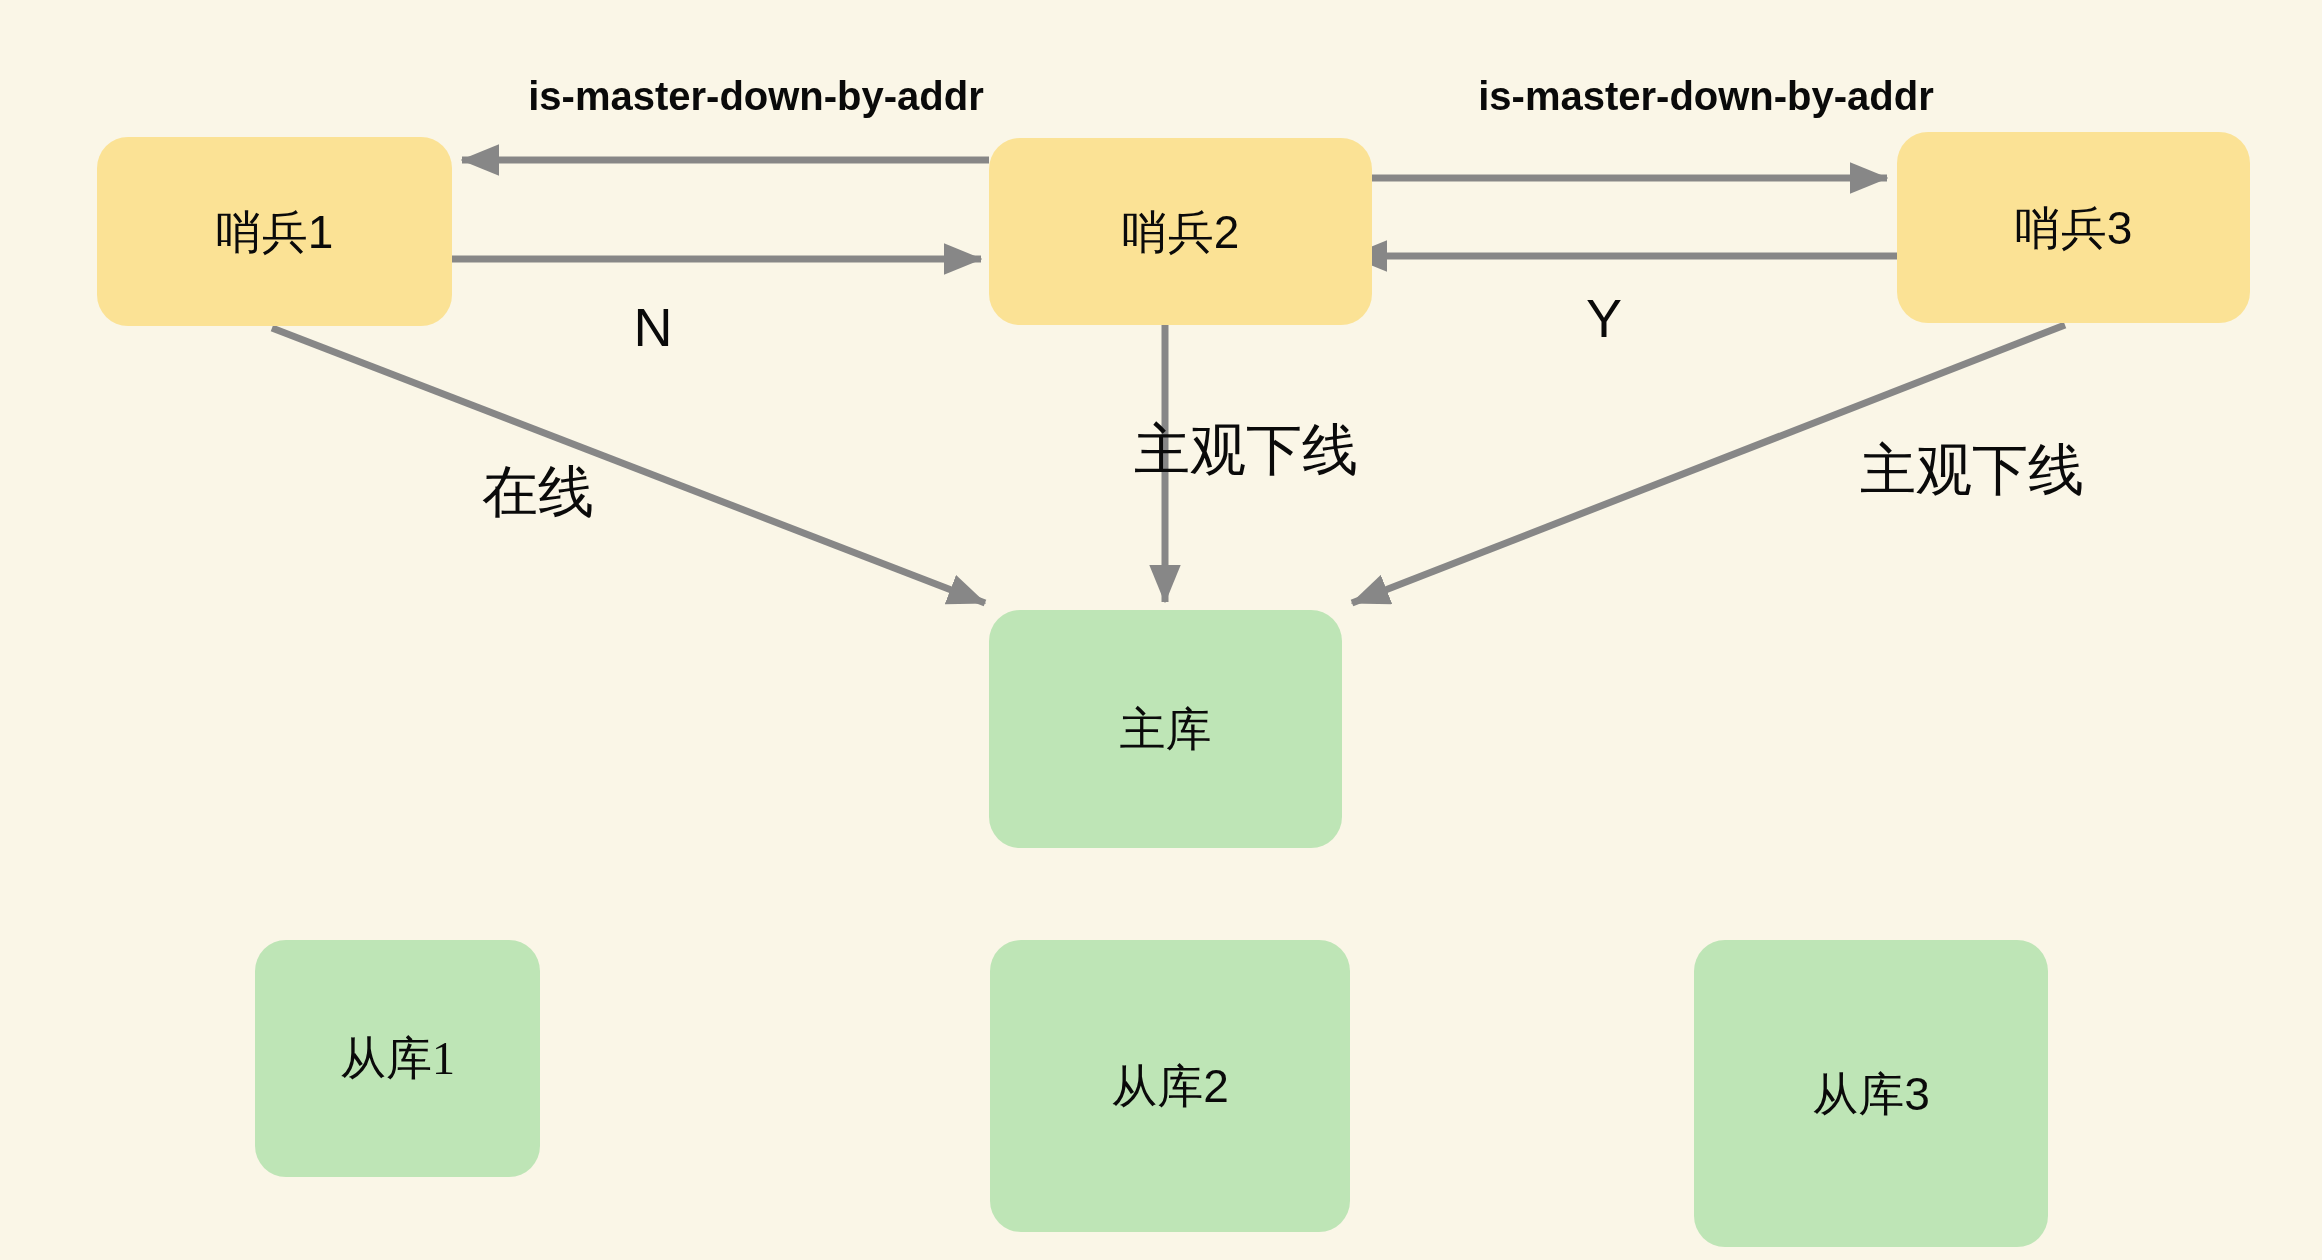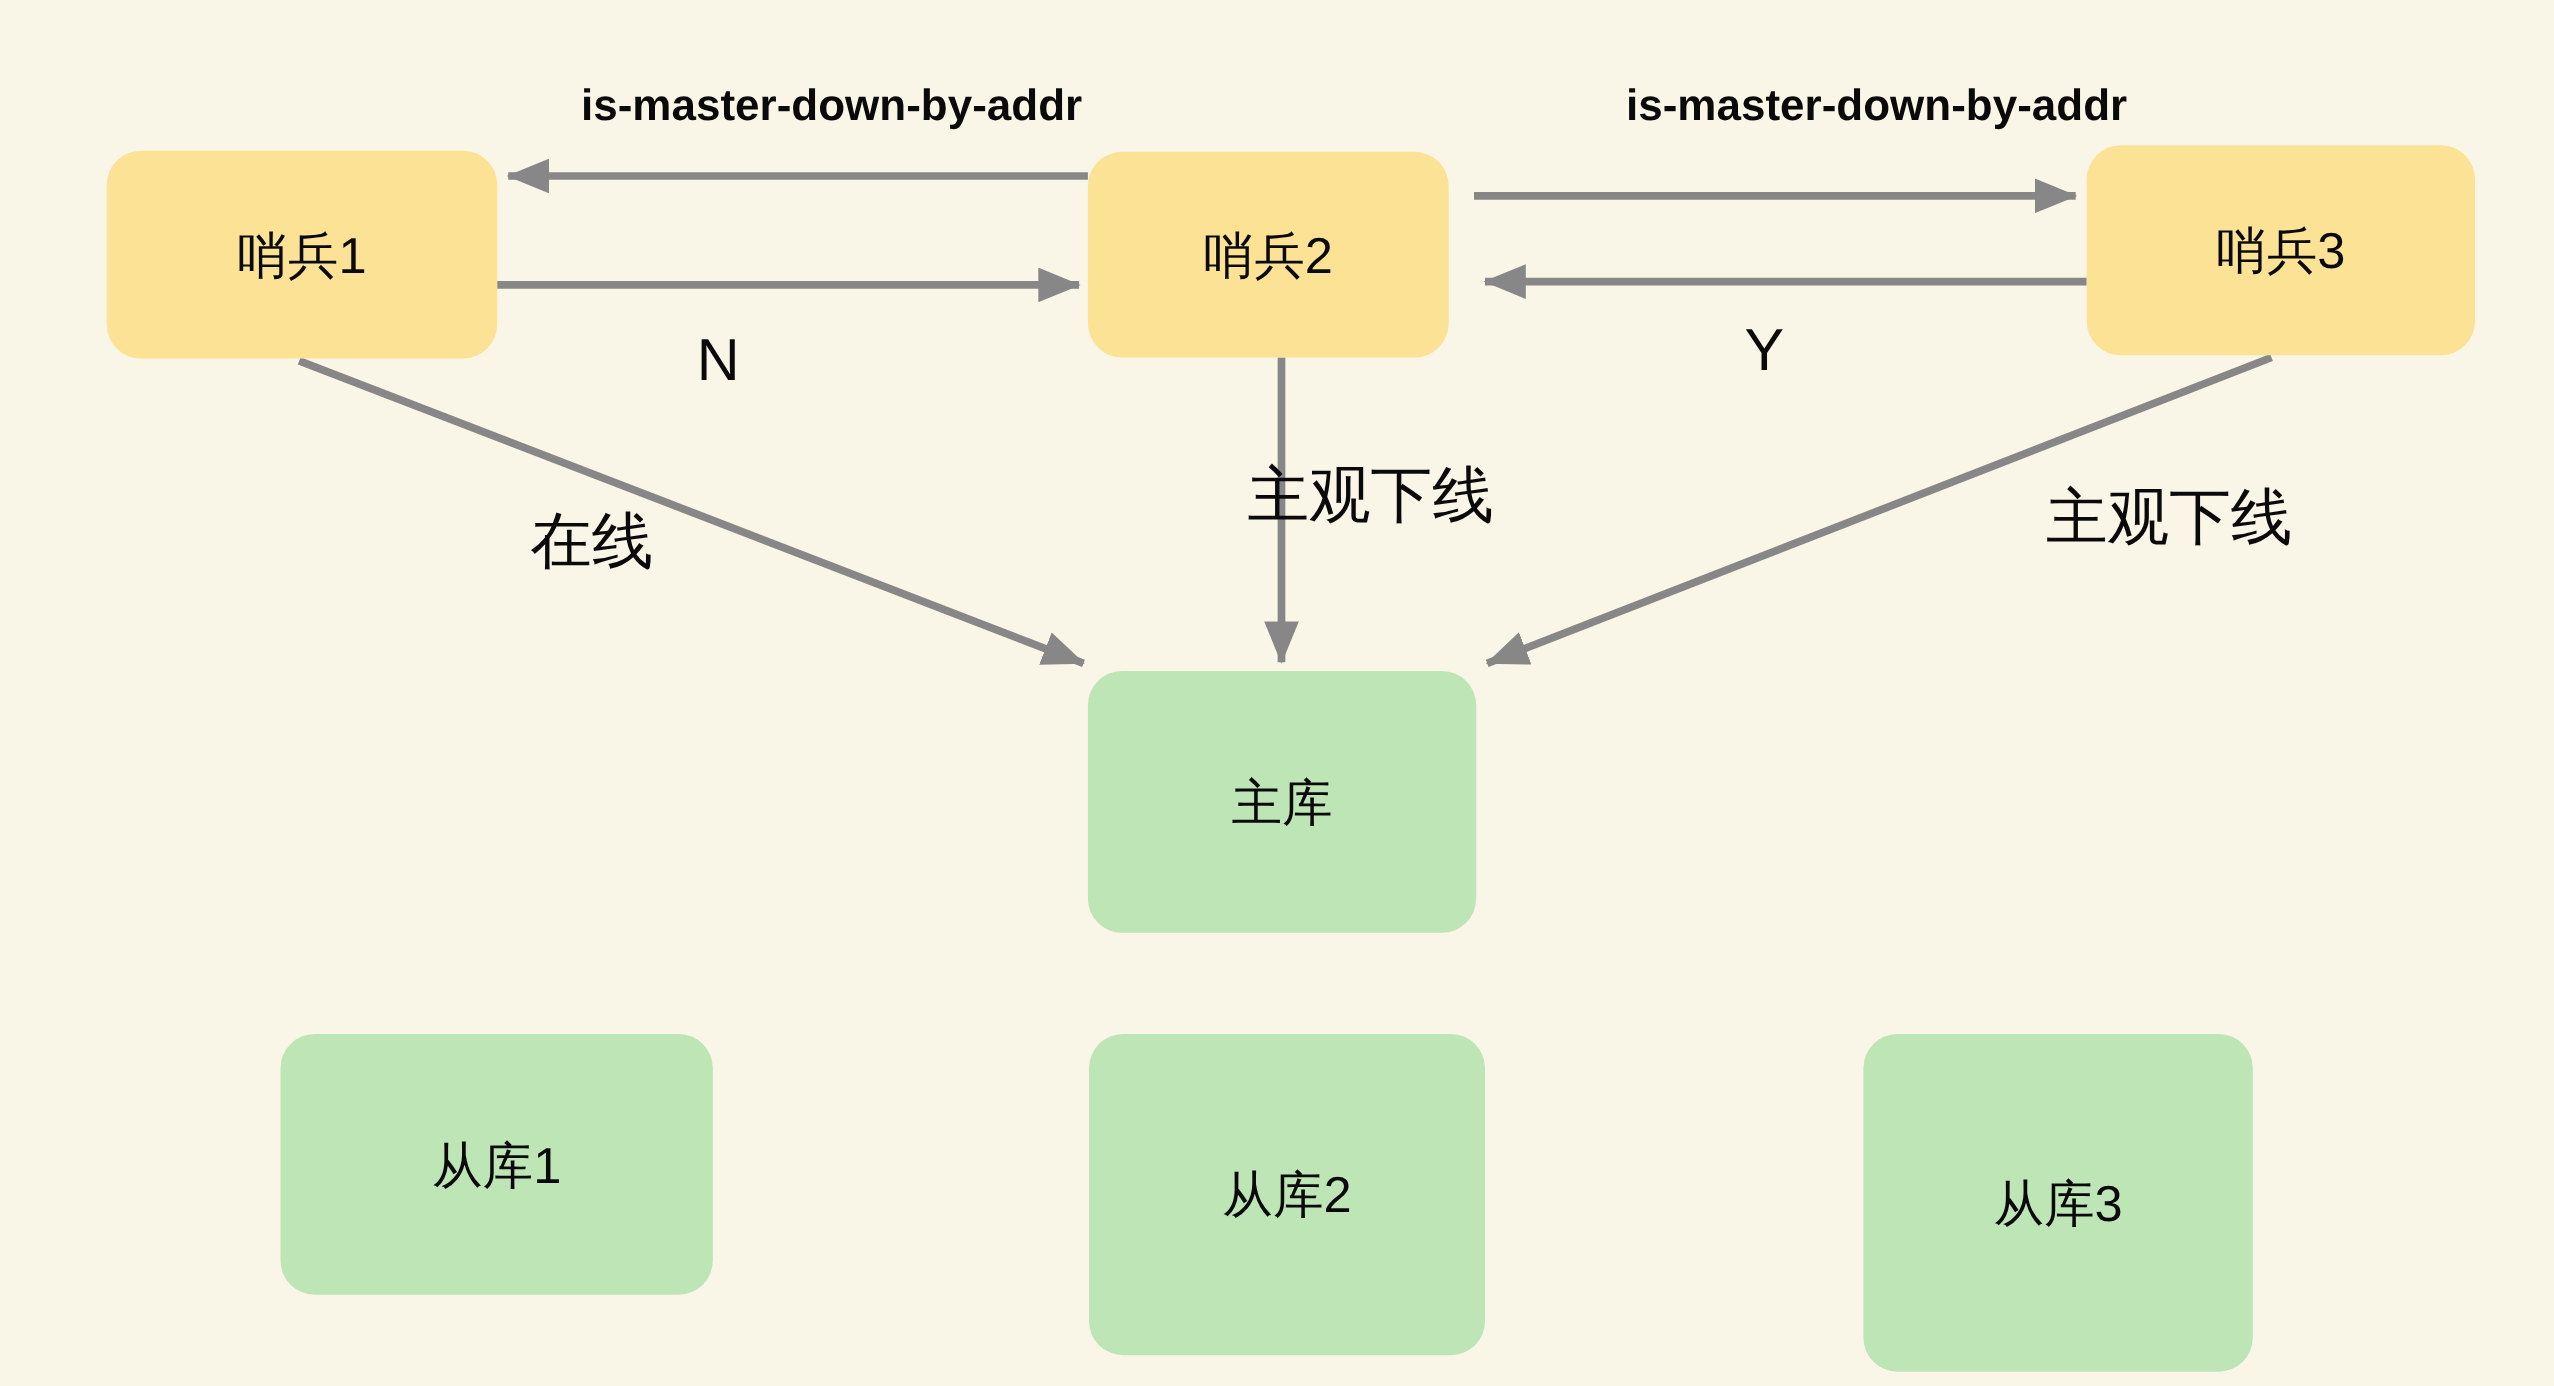--- a/index.html
+++ b/index.html
@@ -72,32 +72,32 @@
     <line x1="1340" y1="178" x2="1887" y2="178" marker-end="url(#ah)"></line>
     <line x1="1897" y1="256" x2="1350" y2="256" marker-end="url(#ah)"></line>
     <line x1="1165" y1="325" x2="1165" y2="602" marker-end="url(#ah)"></line>
     <line x1="272" y1="328" x2="985" y2="603" marker-end="url(#ah)"></line>
     <line x1="2065" y1="325" x2="1352" y2="603" marker-end="url(#ah)"></line>
   </svg>
 
   <div class="node sentinel" style="left:97px; top:137px; width:355px; height:189px;">
     <span>哨兵1</span>
   </div>
-  <div class="node sentinel" style="left:989px; top:138px; width:328px; height:187px;">
+  <div class="node sentinel" style="left:989px; top:138px; width:383px; height:187px;">
     <span>哨兵2</span>
   </div>
   <div class="node sentinel" style="left:1897px; top:132px; width:353px; height:191px;text-align:center;">
     <span>哨兵3</span>
   </div>
 
   <div class="node db" style="left:989px; top:610px; width:353px; height:238px;">
     <span>主库</span>
   </div>
 
-  <div class="node db" style="left:255px; top:940px; width:393px; height:237px;">
+  <div class="node db" style="left:255px; top:940px; width:285px; height:237px;font-family:Liberation Serif, serif;">
     <span>从库1</span>
   </div>
   <div class="node db" style="left:990px; top:940px; width:360px; height:292px;">
     <span>从库2</span>
   </div>
   <div class="node db" style="left:1694px; top:940px; width:354px; height:307px;">
     <span>从库3</span>
   </div>
 
   <div class="edge-label cmd" style="left:756px; top:96px;">is-master-down-by-addr</div>

